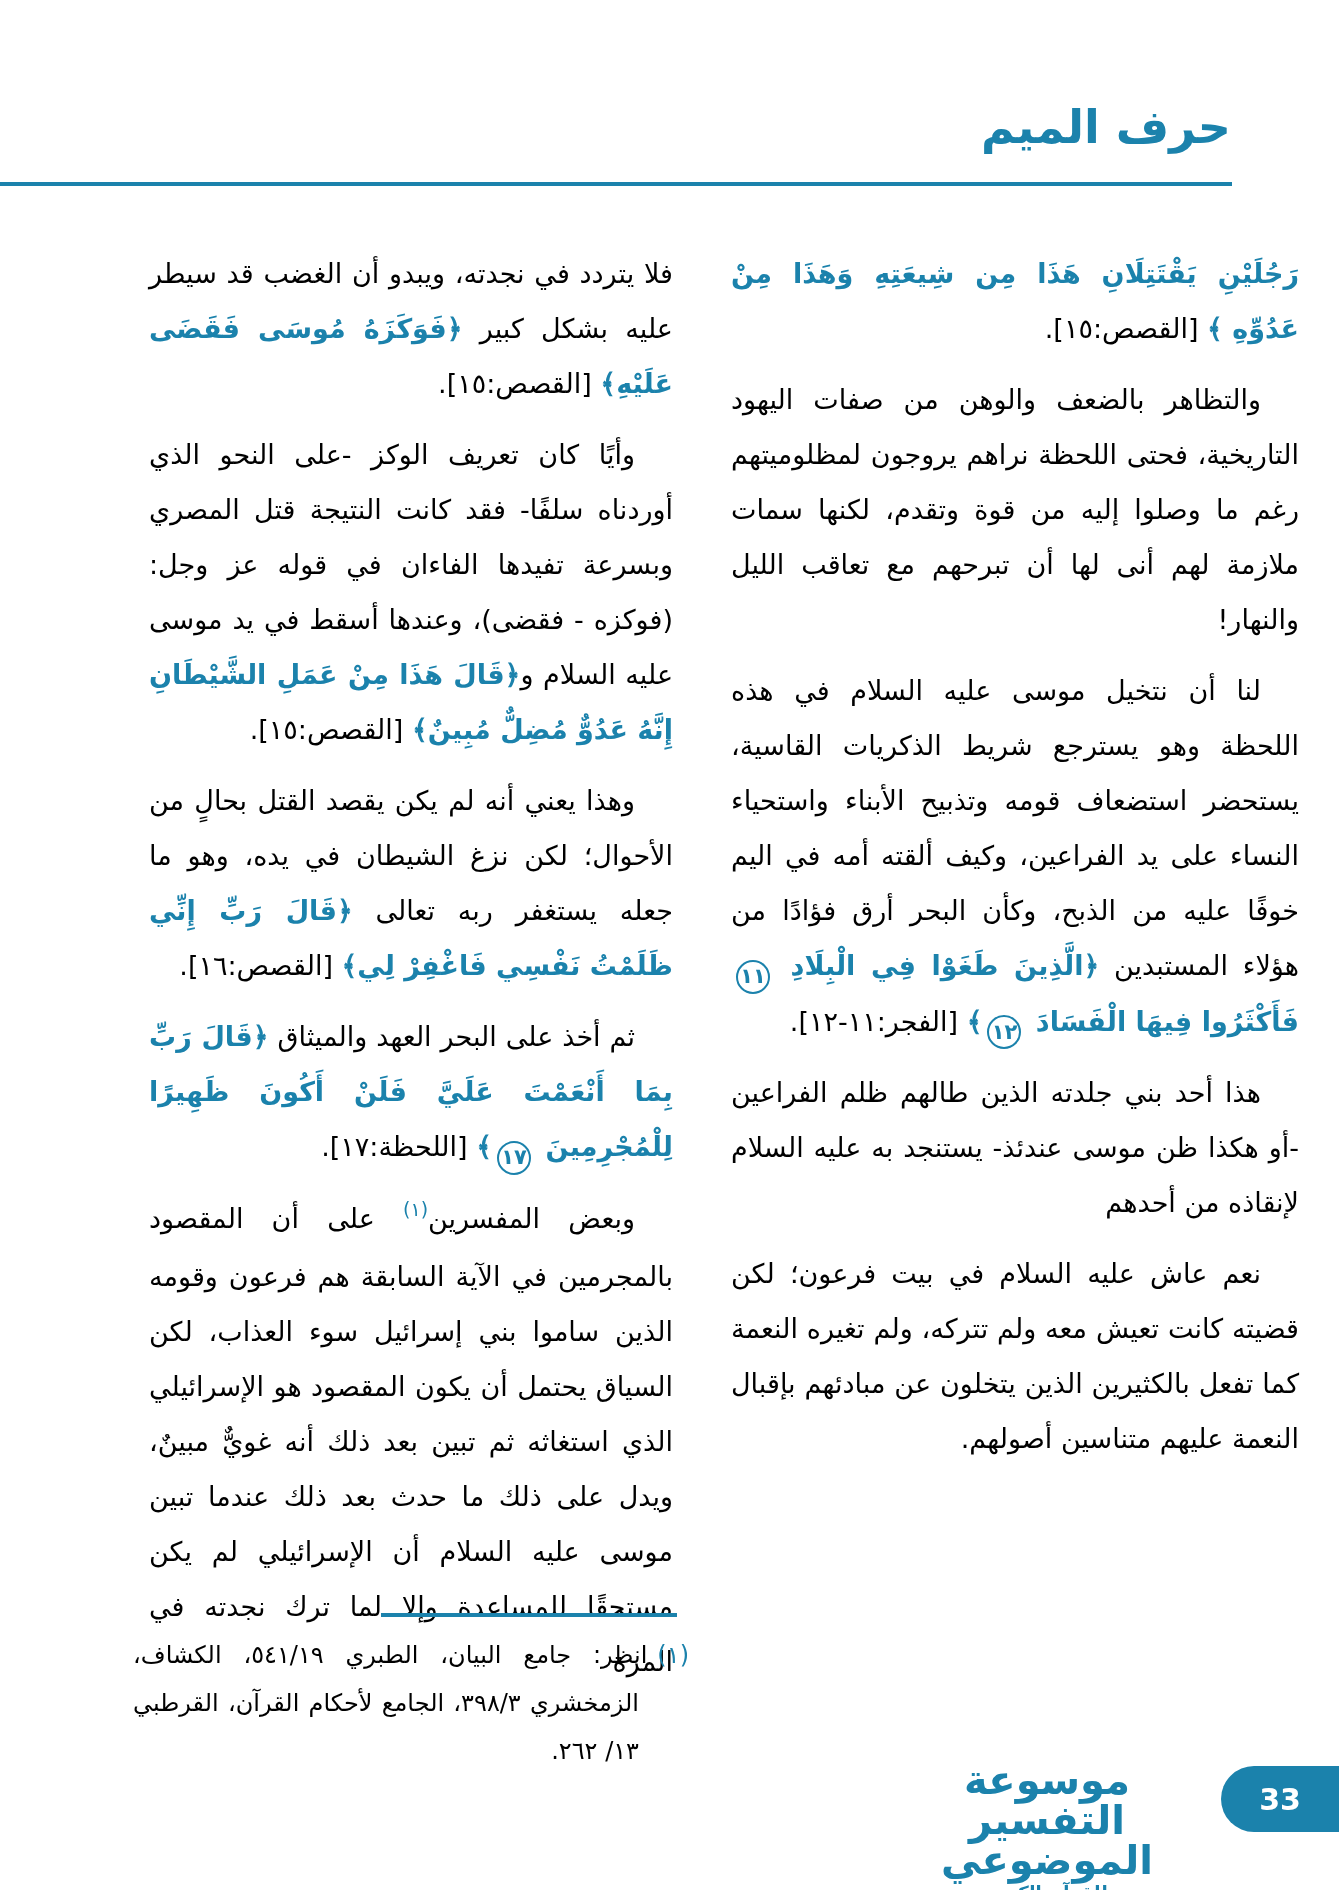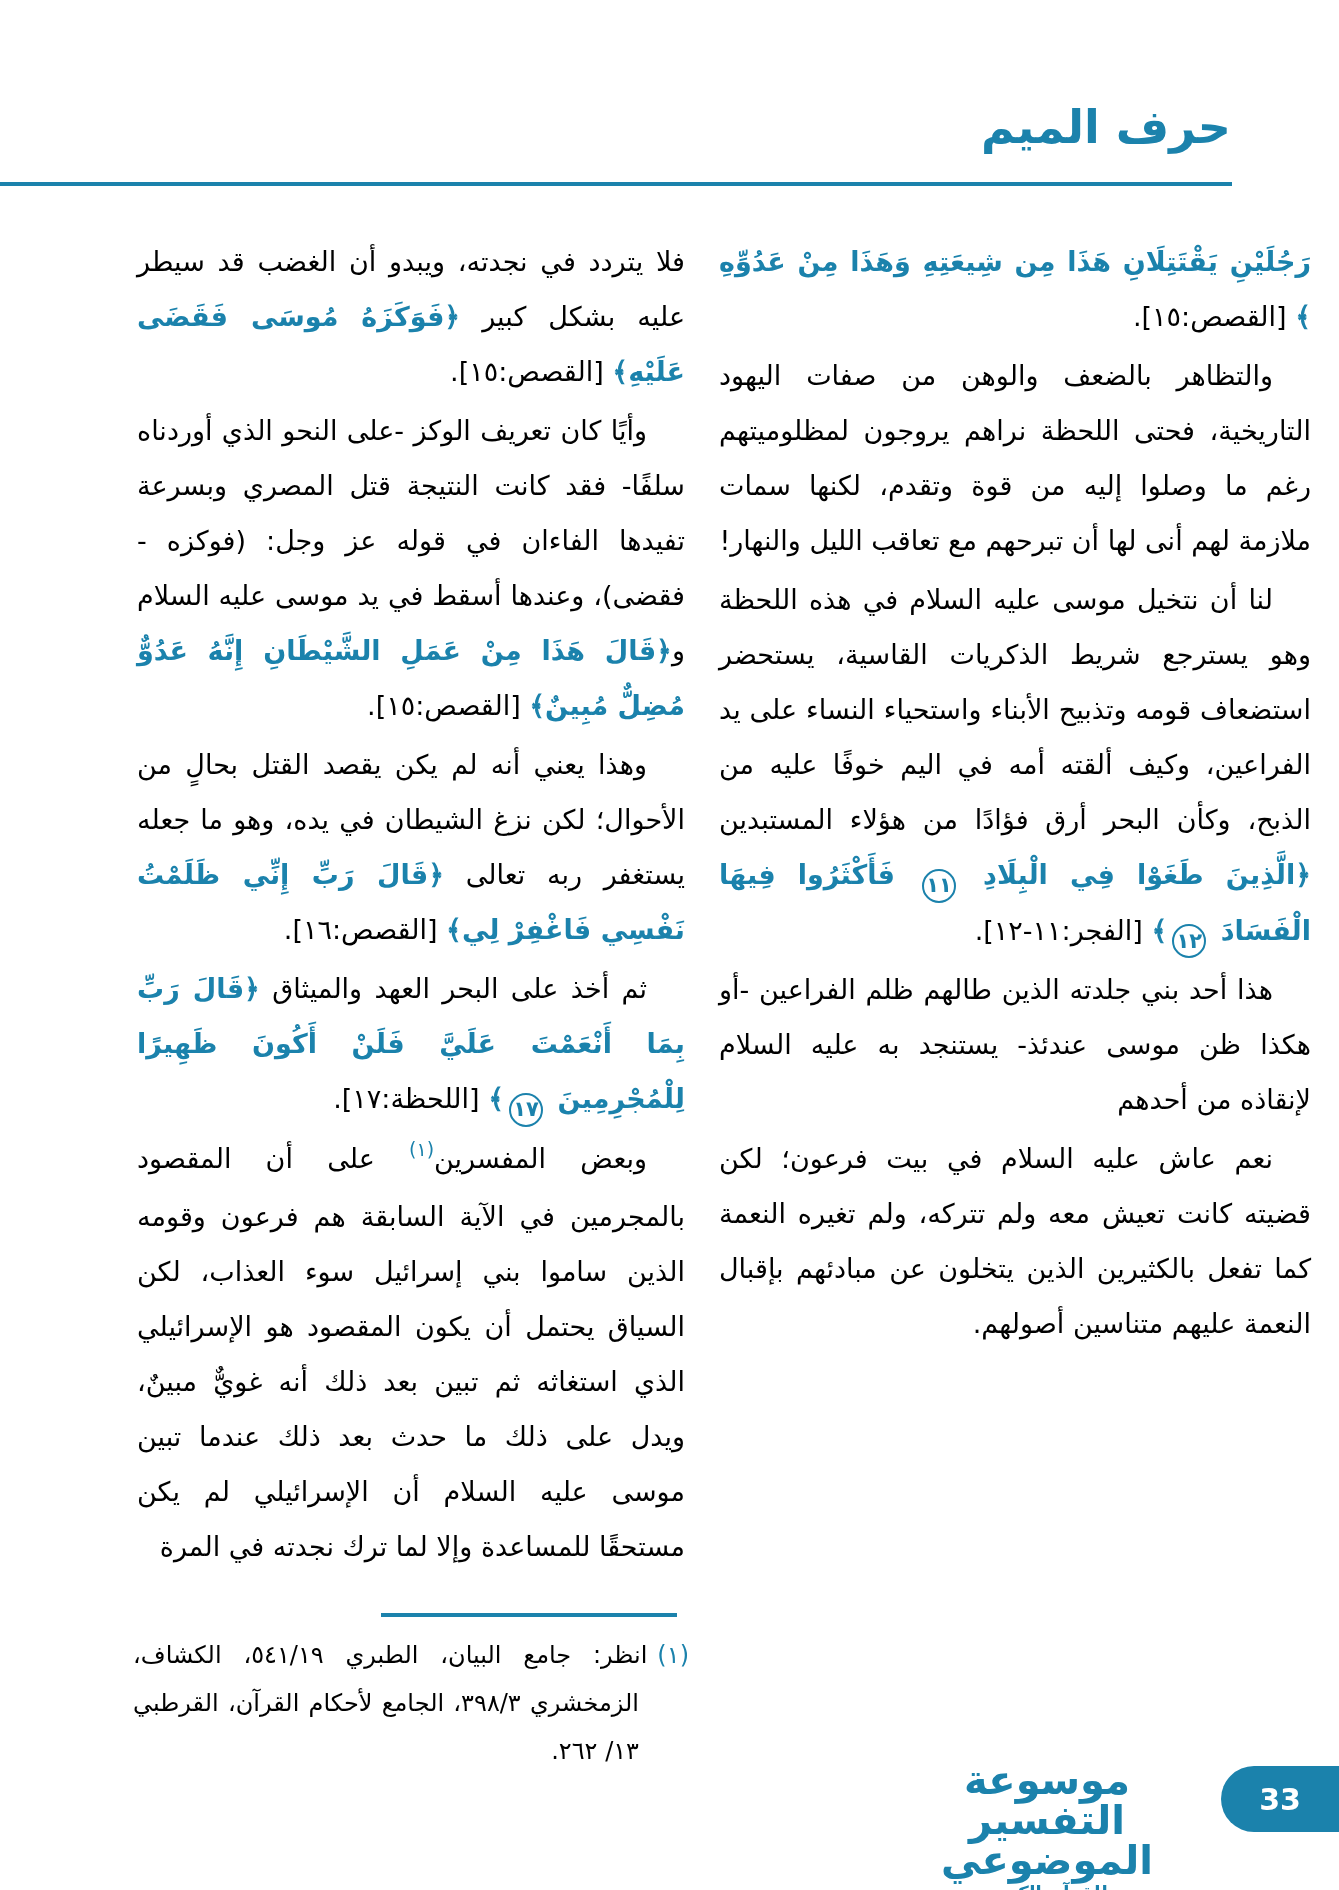--- a/index.html
+++ b/index.html
@@ -35,21 +35,21 @@
     width: 1182px; height: 1545px;
     display: flex; gap: 26px;
     overflow: hidden;
   }
   .col {
     font-size: 27px; line-height: 55px;
     text-align: justify;
   }
   .col-right { width: 600px; flex: none; }
   .col-left  { flex: 1; position: relative; }
-  .para { margin: 4px; }
+  .para { margin: 16px; }
   .para.indent { text-indent: 38px; }
 
   .verse { color: var(--accent); font-weight: bold; }
   .ref { color: var(--ink); }
   .ayah-badge {
     display: inline-flex; align-items: center; justify-content: center;
     width: 34px; height: 34px;
     border: 2px solid var(--accent); border-radius: 50%;
     color: var(--accent);
     font-size: 21px; font-weight: bold;

